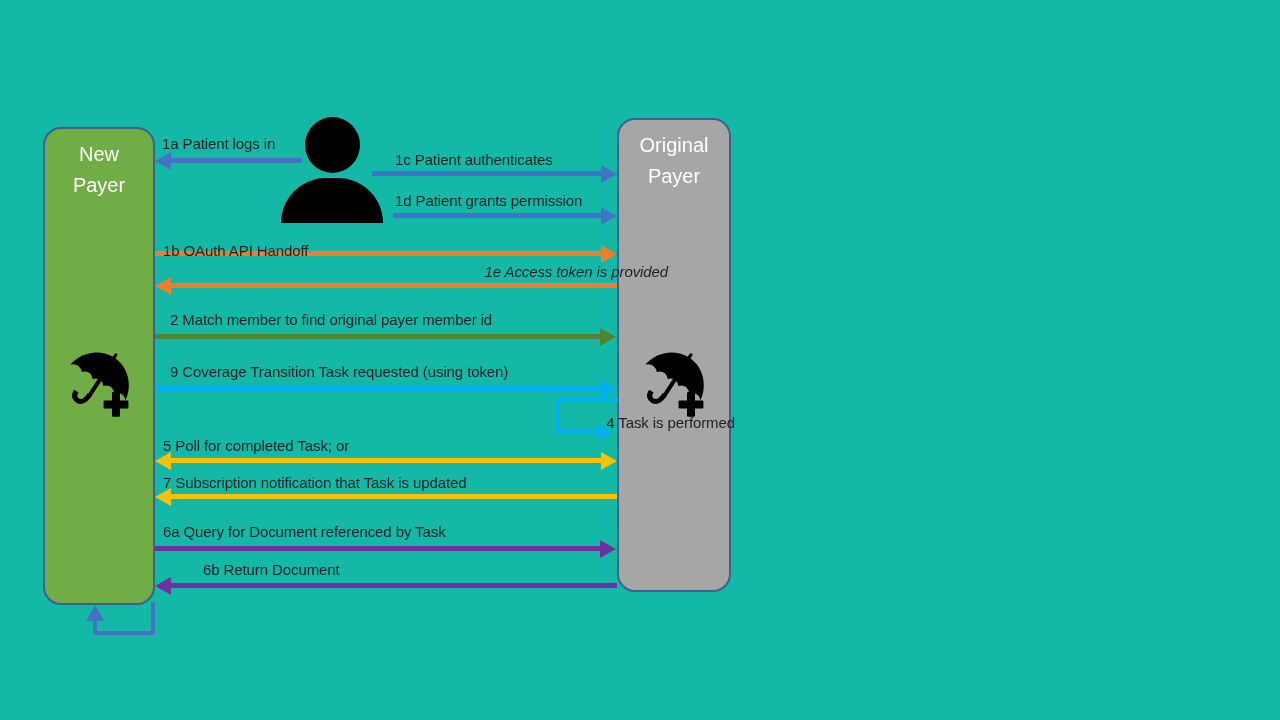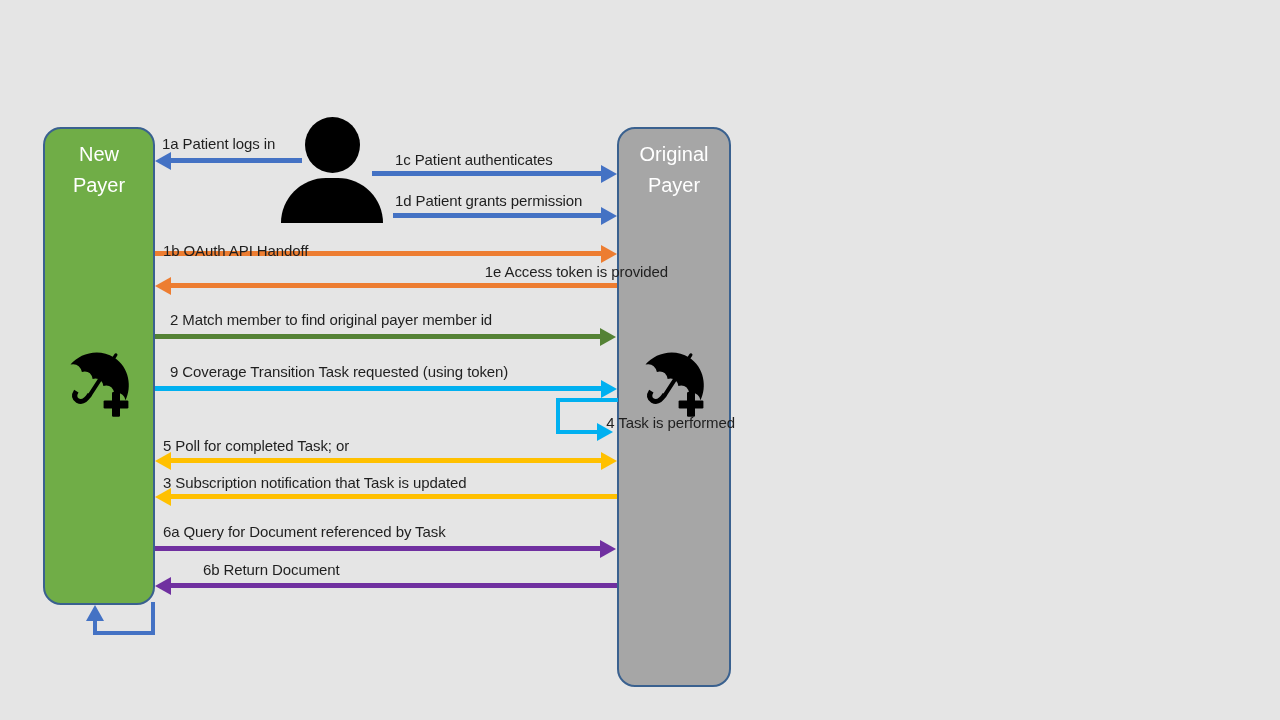--- a/index.html
+++ b/index.html
@@ -1,17 +1,17 @@
 <!DOCTYPE html>
 <html><head>
 <meta charset="utf-8">
 <style>
   html,body { margin:0; padding:0; background:#ffffff; }
   .canvas {
-    position:relative; width:1280px; height:720px; background:#e5e5e5;
+    position:relative; width:1280px; height:720px; background:#14b8a6;
     font-family:"Liberation Sans", sans-serif; overflow:hidden;
   }
   .actor {
     position:absolute; box-sizing:border-box;
     border-radius:18px; border:2px solid #3A618F;
     text-align:center; padding-top:10px; z-index:1;
   }
   .actor-label { color:#ffffff; font-size:20px; line-height:31px; display:block; }
   .icon-wrap { position:absolute; z-index:2; }
   .person { position:absolute; z-index:3; }
@@ -27,21 +27,21 @@
 </head>
 <body>
 
 <div class="canvas" id="diagram">
 
   <div class="actor" style="left:43px; top:127px; width:112px; height:478px; background:#70AD47;">
     <span class="actor-label">New</span>
     <span class="actor-label">Payer</span>
   </div>
 
-  <div class="actor" style="left:617px; top:127px; width:114px; height:560px; background:#A6A6A6;">
+  <div class="actor" style="left:617px; top:118px; width:114px; height:474px; background:#A6A6A6;">
     <span class="actor-label">Original</span>
     <span class="actor-label">Payer</span>
   </div>
 
   <div class="icon-wrap" style="left:58px; top:344px; width:80px; height:80px;">
     <svg width="80" height="80" viewBox="0 0 100 100">
       <g transform="rotate(33 50 48)" fill="#000000">
         <rect x="48" y="5" width="4" height="10" rx="2"></rect>
         <path d="M50 11 C27 11 11 30 9 48 Q17 40 26 48 Q34 40 42 48 Q50 40 58 48 Q66 40 74 48 Q83 40 91 48 C89 30 73 11 50 11 Z"></path>
         <rect x="47.5" y="12" width="5" height="58" rx="2"></rect>
@@ -81,39 +81,39 @@
     <div class="head" style="left: 601px; top: 165px; border-top: 9px solid transparent; border-bottom: 9px solid transparent; border-left: 16px solid rgb(68, 114, 196);"></div>
     <div class="msg-label" style="top: 151px; left: 395px;">1c Patient authenticates</div>
     <div class="seg" style="left: 393px; top: 213px; width: 210px; height: 5px; background: rgb(68, 114, 196);"></div>
     <div class="head" style="left: 601px; top: 207px; border-top: 9px solid transparent; border-bottom: 9px solid transparent; border-left: 16px solid rgb(68, 114, 196);"></div>
     <div class="msg-label" style="top: 192px; left: 395px;">1d Patient grants permission</div>
     <div class="seg" style="left: 155px; top: 251px; width: 448px; height: 5px; background: rgb(237, 125, 49);"></div>
     <div class="head" style="left: 601px; top: 245px; border-top: 9px solid transparent; border-bottom: 9px solid transparent; border-left: 16px solid rgb(237, 125, 49);"></div>
     <div class="msg-label" style="top: 231px; left: 163px; margin-top: 11px;">1b OAuth API Handoff</div>
     <div class="seg" style="left: 169px; top: 283px; width: 448px; height: 5px; background: rgb(237, 125, 49);"></div>
     <div class="head" style="left: 155px; top: 277px; border-top: 9px solid transparent; border-bottom: 9px solid transparent; border-right: 16px solid rgb(237, 125, 49);"></div>
-    <div class="msg-label" style="top: 263px; right: 612px;">1e Access token is provided</div>
+    <div class="msg-label" style="top: 263px; right: 612px; font-style: italic;">1e Access token is provided</div>
     <div class="seg" style="left: 155px; top: 334px; width: 447px; height: 5px; background: rgb(84, 130, 53);"></div>
     <div class="head" style="left: 600px; top: 328px; border-top: 9px solid transparent; border-bottom: 9px solid transparent; border-left: 16px solid rgb(84, 130, 53);"></div>
     <div class="msg-label" style="top: 311px; left: 170px;">2 Match member to find original payer member id</div>
     <div class="seg" style="left: 155px; top: 386px; width: 448px; height: 5px; background: rgb(0, 176, 240);"></div>
     <div class="head" style="left: 601px; top: 380px; border-top: 9px solid transparent; border-bottom: 9px solid transparent; border-left: 16px solid rgb(0, 176, 240);"></div>
     <div class="msg-label" style="top: 363px; left: 170px;">9 Coverage Transition Task requested (using token)</div>
     <div class="seg" style="left: 556px; top: 398px; width: 62px; height: 4px; background: rgb(0, 176, 240);"></div>
     <div class="seg" style="left: 556px; top: 398px; width: 4px; height: 36px; background: rgb(0, 176, 240);"></div>
     <div class="seg" style="left: 556px; top: 430px; width: 41px; height: 4px; background: rgb(0, 176, 240);"></div>
     <div class="head" style="left: 597px; top: 423px; border-top: 9px solid transparent; border-bottom: 9px solid transparent; border-left: 16px solid rgb(0, 176, 240);"></div>
     <div class="msg-label" style="top: 406px; right: 545px; margin-top: 8px;">4 Task is performed</div>
     <div class="seg" style="left: 169px; top: 458px; width: 434px; height: 5px; background: rgb(255, 192, 0);"></div>
     <div class="head" style="left: 601px; top: 452px; border-top: 9px solid transparent; border-bottom: 9px solid transparent; border-left: 16px solid rgb(255, 192, 0);"></div>
     <div class="head" style="left: 155px; top: 452px; border-top: 9px solid transparent; border-bottom: 9px solid transparent; border-right: 16px solid rgb(255, 192, 0);"></div>
     <div class="msg-label" style="top: 437px; left: 163px;">5 Poll for completed Task; or</div>
     <div class="seg" style="left: 169px; top: 494px; width: 448px; height: 5px; background: rgb(255, 192, 0);"></div>
     <div class="head" style="left: 155px; top: 488px; border-top: 9px solid transparent; border-bottom: 9px solid transparent; border-right: 16px solid rgb(255, 192, 0);"></div>
-    <div class="msg-label" style="top: 474px; left: 163px;">3 Subscription notification that Task is updated</div>
+    <div class="msg-label" style="top: 474px; left: 163px;">7 Subscription notification that Task is updated</div>
     <div class="seg" style="left: 155px; top: 546px; width: 447px; height: 5px; background: rgb(112, 48, 160);"></div>
     <div class="head" style="left: 600px; top: 540px; border-top: 9px solid transparent; border-bottom: 9px solid transparent; border-left: 16px solid rgb(112, 48, 160);"></div>
     <div class="msg-label" style="top: 523px; left: 163px;">6a Query for Document referenced by Task</div>
     <div class="seg" style="left: 169px; top: 583px; width: 448px; height: 5px; background: rgb(112, 48, 160);"></div>
     <div class="head" style="left: 155px; top: 577px; border-top: 9px solid transparent; border-bottom: 9px solid transparent; border-right: 16px solid rgb(112, 48, 160);"></div>
     <div class="msg-label" style="top: 561px; left: 163px; margin-left: 40px;">6b Return Document</div>
     <div class="seg" style="left: 151px; top: 602px; width: 4px; height: 33px; background: rgb(68, 114, 196);"></div>
     <div class="seg" style="left: 93px; top: 631px; width: 62px; height: 4px; background: rgb(68, 114, 196);"></div>
     <div class="seg" style="left: 93px; top: 619px; width: 4px; height: 14px; background: rgb(68, 114, 196);"></div>
     <div class="head" style="left: 86px; top: 605px; border-left: 9px solid transparent; border-right: 9px solid transparent; border-bottom: 16px solid rgb(68, 114, 196);"></div>

